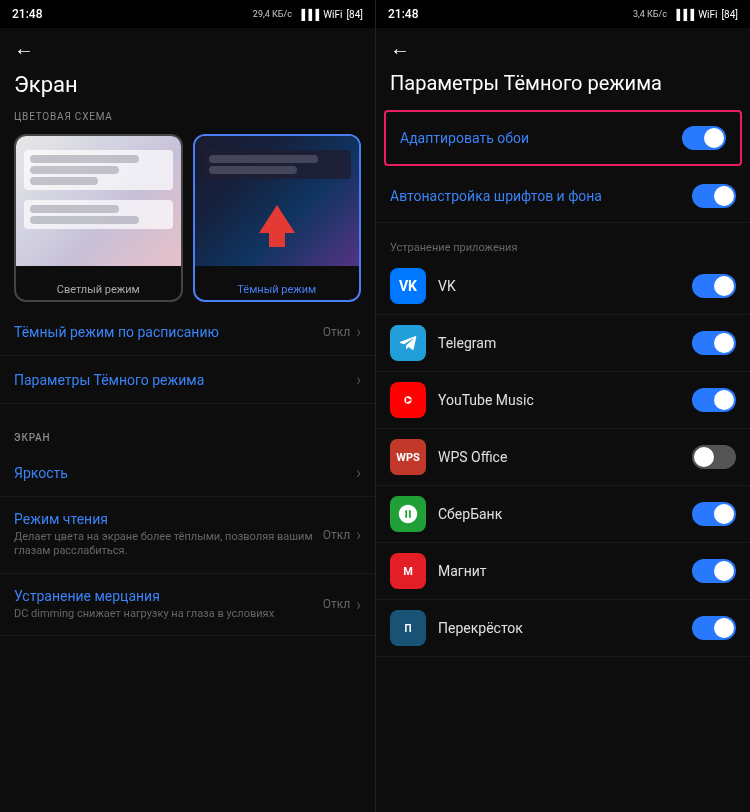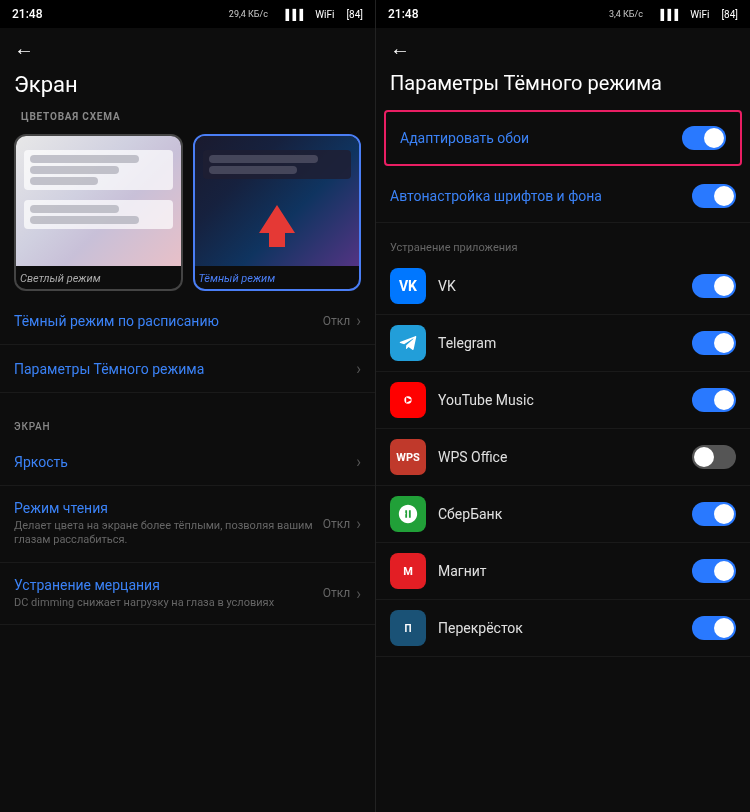--- a/index.html
+++ b/index.html
@@ -43,21 +43,21 @@
       background: #000;
     }
     .status-bar .time {
       color: #fff;
       font-size: 12px;
       font-weight: 500;
     }
     .status-bar .icons {
       display: flex;
       align-items: center;
-      gap: 12px;
+      gap: 4px;
       color: #fff;
       font-size: 10px;
     }
     .status-bar .net-speed {
       color: #ccc;
       font-size: 9px;
       margin-right: 2px;
     }
 
     
@@ -75,23 +75,23 @@
       color: #fff;
       font-size: 22px;
       font-weight: 400;
       padding: 8px 14px 4px;
     }
 
     
     .section-label {
       color: #888;
       font-size: 10px;
-      font-weight: 700;
+      font-weight: 400;
       letter-spacing: 0.8px;
-      padding: 10px 21px 6px;
+      padding: 10px 14px 6px;
       text-transform: uppercase;
     }
 
     
     .color-scheme-row {
       display: flex;
       padding: 6px 14px 6px;
       gap: 10px;
     }
 
@@ -146,24 +146,24 @@
       display: flex;
       flex-direction: column;
       gap: 3px;
       margin-top: 4px;
     }
     .preview-card.dark-card-inner {
       background: rgba(30,30,50,0.85);
     }
 
     .theme-label {
+      text-align: center;
       font-size: 11px;
-      padding: 6px 4px 4px;
+      padding: 17px 4px 4px;
       color: #aaa;
-      font-style: italic;
     }
     .theme-label.active {
       color: #4a7ef5;
     }
 
     
     .menu-item {
       display: flex;
       align-items: center;
       justify-content: space-between;

